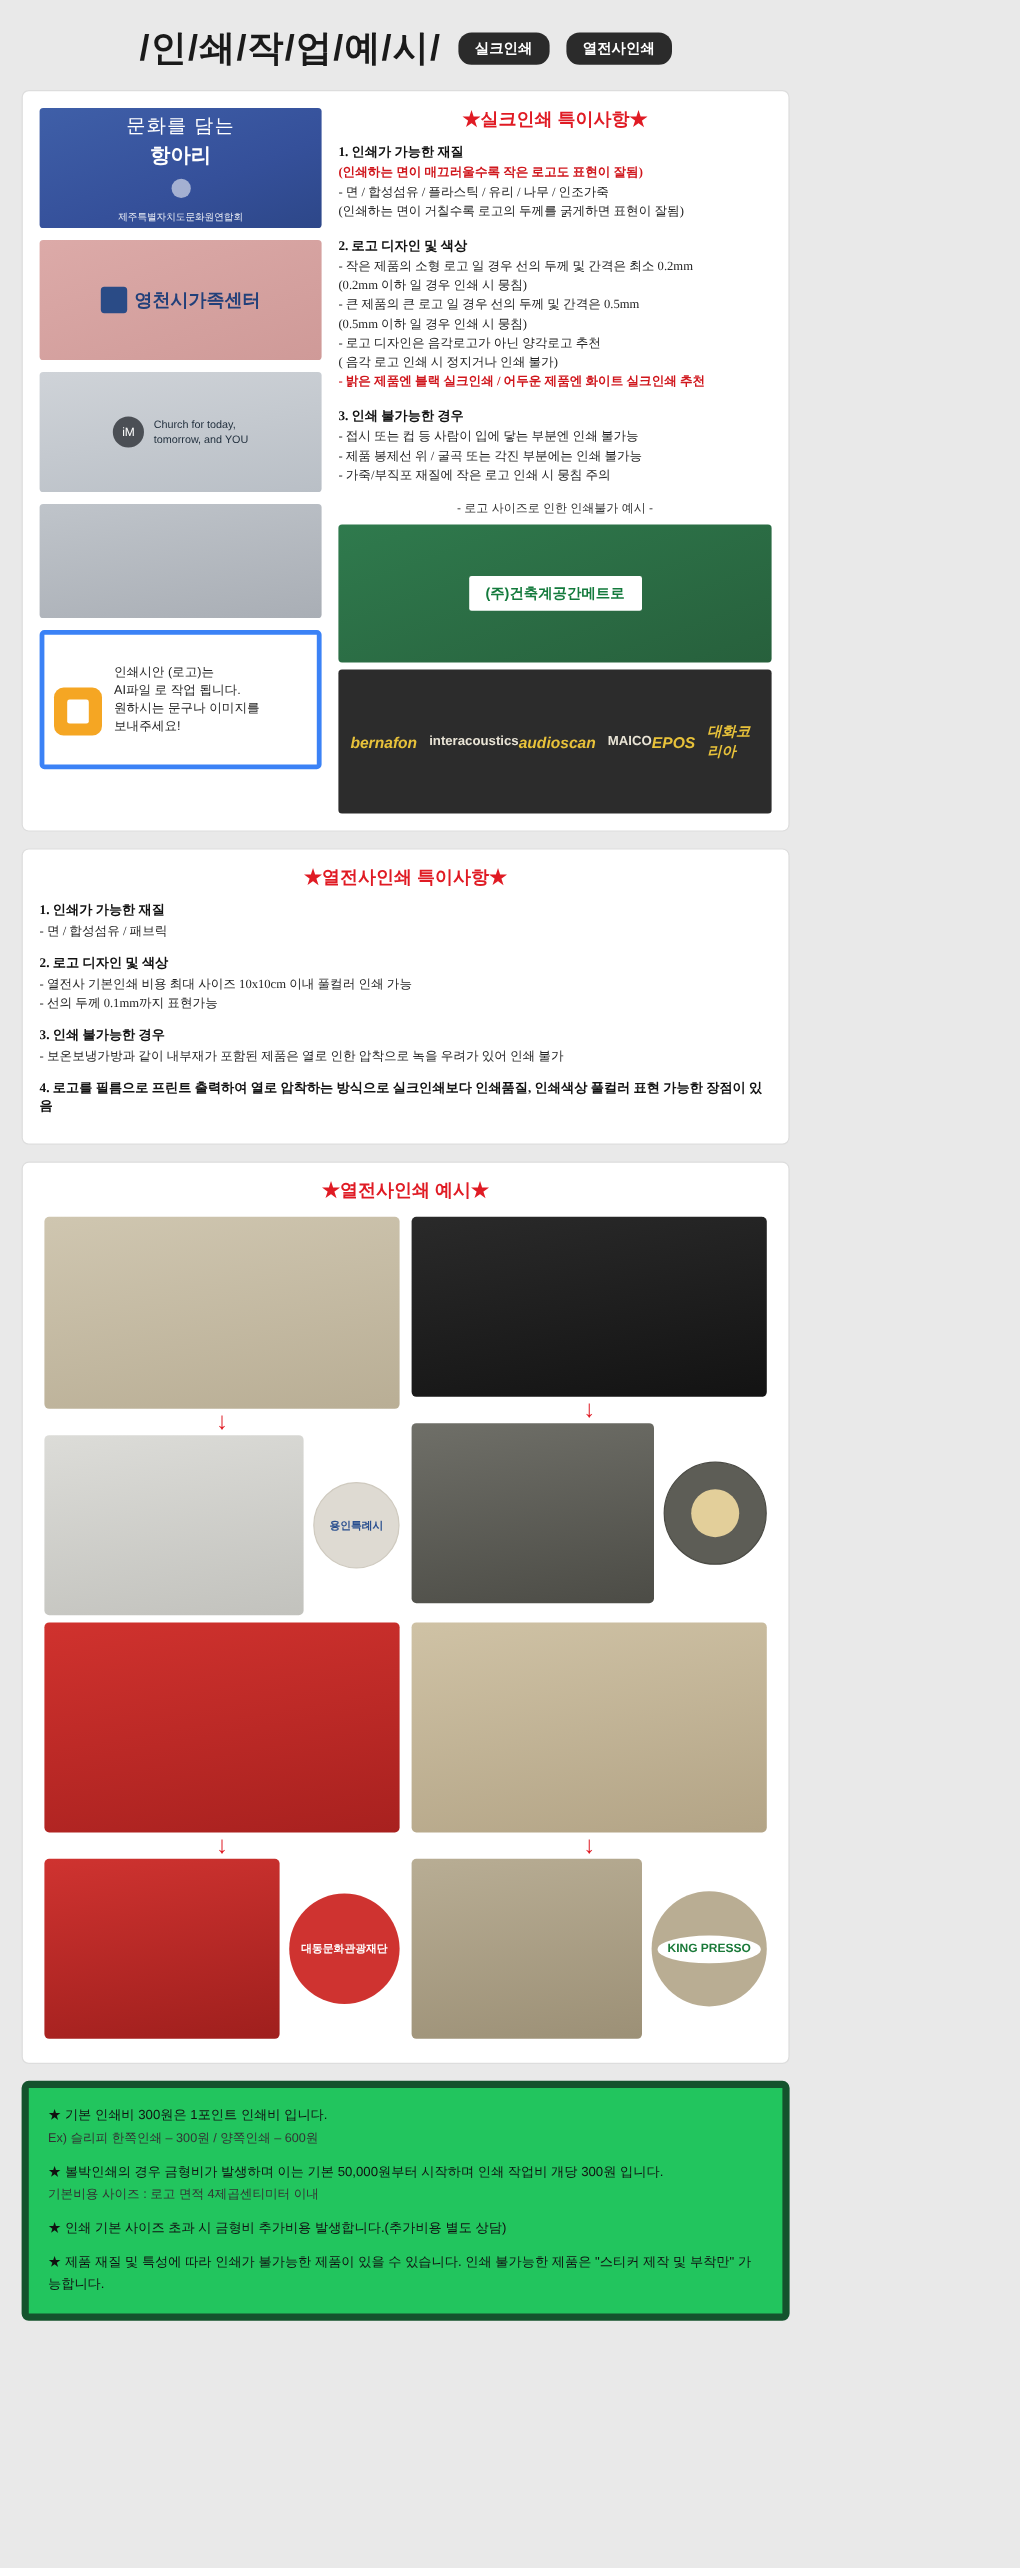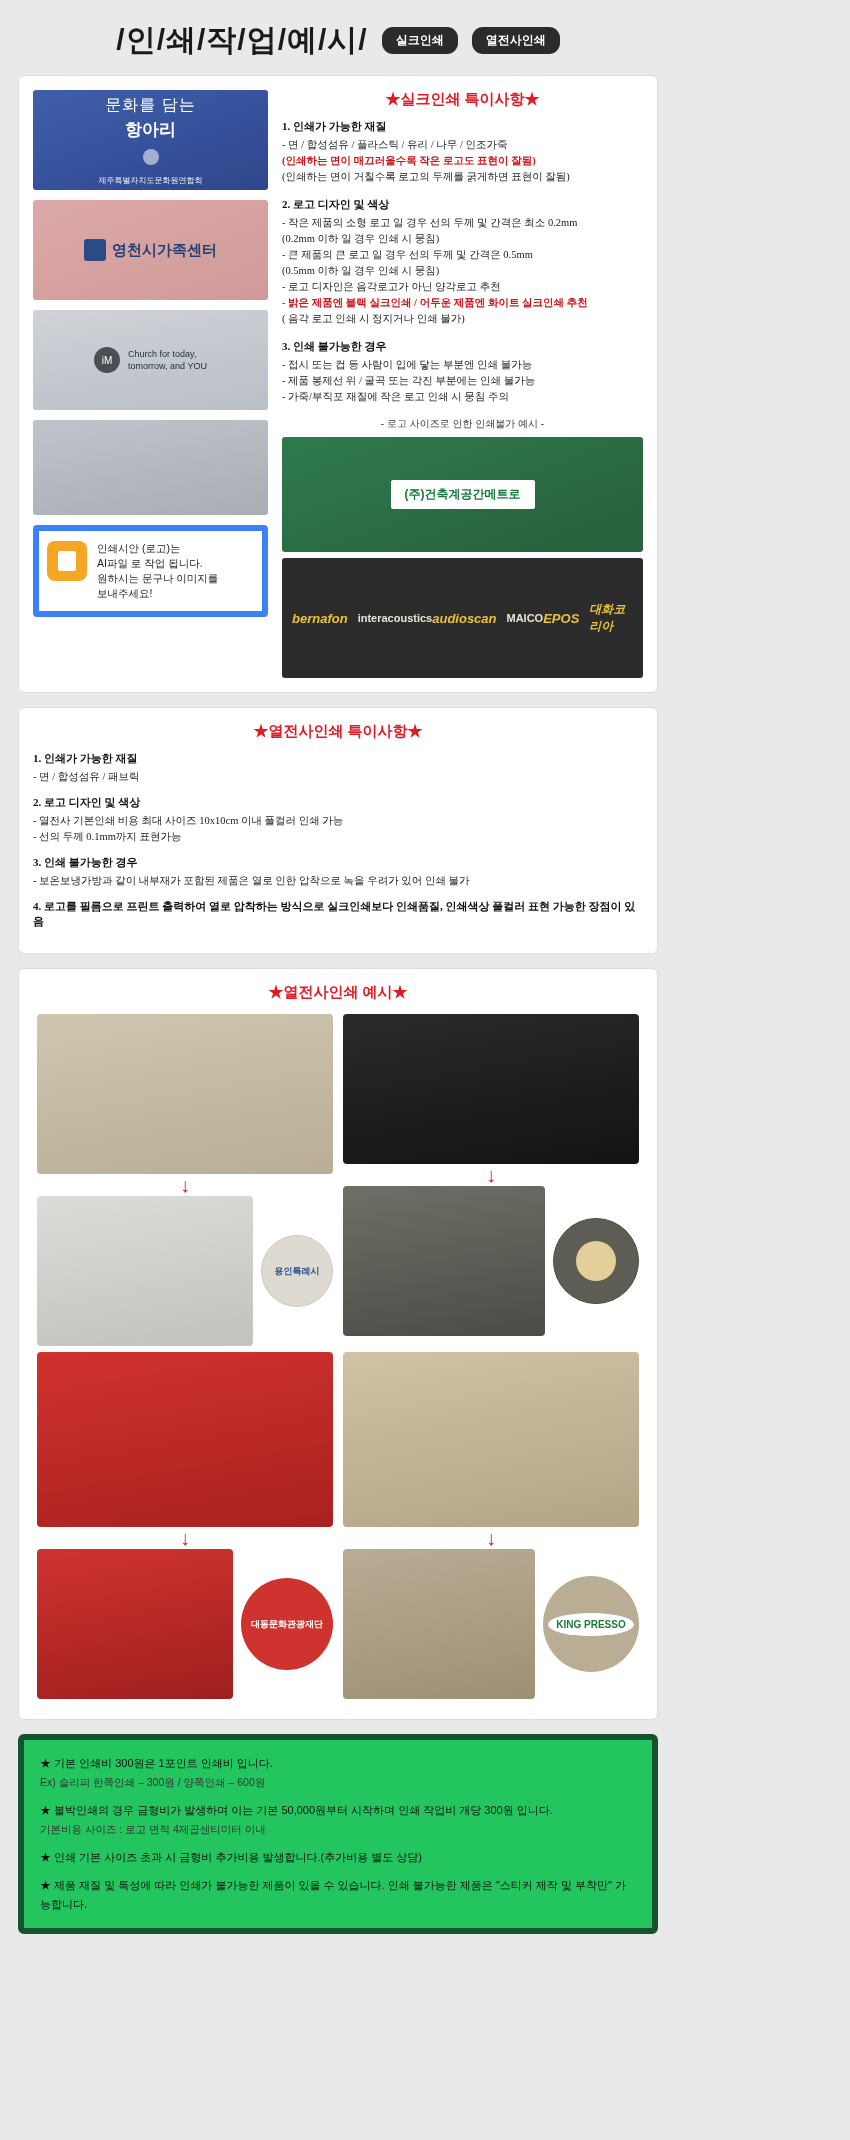--- a/index.html
+++ b/index.html
@@ -35,21 +35,21 @@
   .ph2 { height:100px; background:linear-gradient(160deg,#dcaaa8,#cf9a98); display:flex; align-items:center; justify-content:center; gap:6px; color:#1d3f72;}
   .ph2 .mark { width:22px; height:22px; background:#2a4b86; border-radius:3px; }
   .ph2 .txt { font-size:15px; font-weight:bold; color:#22407a; }
 
   .ph3 { height:100px; background:linear-gradient(170deg,#cfd3d8,#b9bfc6); display:flex; align-items:center; justify-content:center; gap:8px; color:#2a2a2a;}
   .ph3 .circle { width:26px;height:26px;border-radius:50%;background:#4b4f55;color:#fff;font-size:10px;display:flex;align-items:center;justify-content:center;}
   .ph3 .lines { font-size:9px; line-height:12px; color:#23313f; }
 
   .ph4 { height:95px; background:linear-gradient(170deg,#bfc4ca,#a9aeb5); }
 
-  .note-box { background:#fff; border:6px solid #3b82f6; border-radius:4px; display:flex; align-items:flex-start; gap:10px; padding:10px 8px; }
+  .note-box { background:#fff; border:4px solid #3b82f6; border-radius:4px; display:flex; align-items:flex-end; gap:10px; padding:24px 8px; }
   .note-icon { width:40px;height:40px;border-radius:8px;background:#f5a623;display:flex;align-items:center;justify-content:center;flex:0 0 40px;}
   .note-icon .sq { width:18px;height:20px;background:#fff;border-radius:2px; }
   .note-text { font-size:10.5px; line-height:15px; color:#222; }
 
   
   .sec-title { text-align:center; color:#e01b24; font-weight:bold; font-size:15px; margin-bottom:10px; }
   .blk { margin-bottom:12px;font-family:Liberation Serif, serif; }
   .blk-h { font-size:11px; font-weight:bold; color:#111; margin-bottom:3px; }
   .li { font-size:10.5px; line-height:16px; color:#222; }
   .li.red { color:#d0161c; font-weight:bold; }
@@ -145,34 +145,34 @@
             <div>보내주세요!</div>
           </div>
         </div>
       </div>
 
       <div class="col-right">
         <div class="sec-title">★실크인쇄 특이사항★</div>
 
         <div class="blk">
           <div class="blk-h">1. 인쇄가 가능한 재질</div>
+          <div class="li red">(인쇄하는 면이 매끄러울수록 작은 로고도 표현이 잘됨)</div>
           <div class="li">- 면 / 합성섬유 / 플라스틱 / 유리 / 나무 / 인조가죽</div>
-          <div class="li red">(인쇄하는 면이 매끄러울수록 작은 로고도 표현이 잘됨)</div>
           <div class="li">(인쇄하는 면이 거칠수록 로고의 두께를 굵게하면 표현이 잘됨)</div>
         </div>
 
         <div class="blk">
           <div class="blk-h">2. 로고 디자인 및 색상</div>
           <div class="li">- 작은 제품의 소형 로고 일 경우 선의 두께 및 간격은 최소 0.2mm</div>
           <div class="li">(0.2mm 이하 일 경우 인쇄 시 뭉침)</div>
           <div class="li">- 큰 제품의 큰 로고 일 경우 선의 두께 및 간격은 0.5mm</div>
           <div class="li">(0.5mm 이하 일 경우 인쇄 시 뭉침)</div>
           <div class="li">- 로고 디자인은 음각로고가 아닌 양각로고 추천</div>
+          <div class="li">( 음각 로고 인쇄 시 정지거나 인쇄 불가)</div>
           <div class="li red">- 밝은 제품엔 블랙 실크인쇄 / 어두운 제품엔 화이트 실크인쇄 추천</div>
-          <div class="li">( 음각 로고 인쇄 시 정지거나 인쇄 불가)</div>
         </div>
 
         <div class="blk">
           <div class="blk-h">3. 인쇄 불가능한 경우</div>
           <div class="li">- 접시 또는 컵 등 사람이 입에 닿는 부분엔 인쇄 불가능</div>
           <div class="li">- 제품 봉제선 위 / 굴곡 또는 각진 부분에는 인쇄 불가능</div>
           <div class="li">- 가죽/부직포 재질에 작은 로고 인쇄 시 뭉침 주의</div>
         </div>
 
         <div class="ex-caption">- 로고 사이즈로 인한 인쇄불가 예시 -</div>

